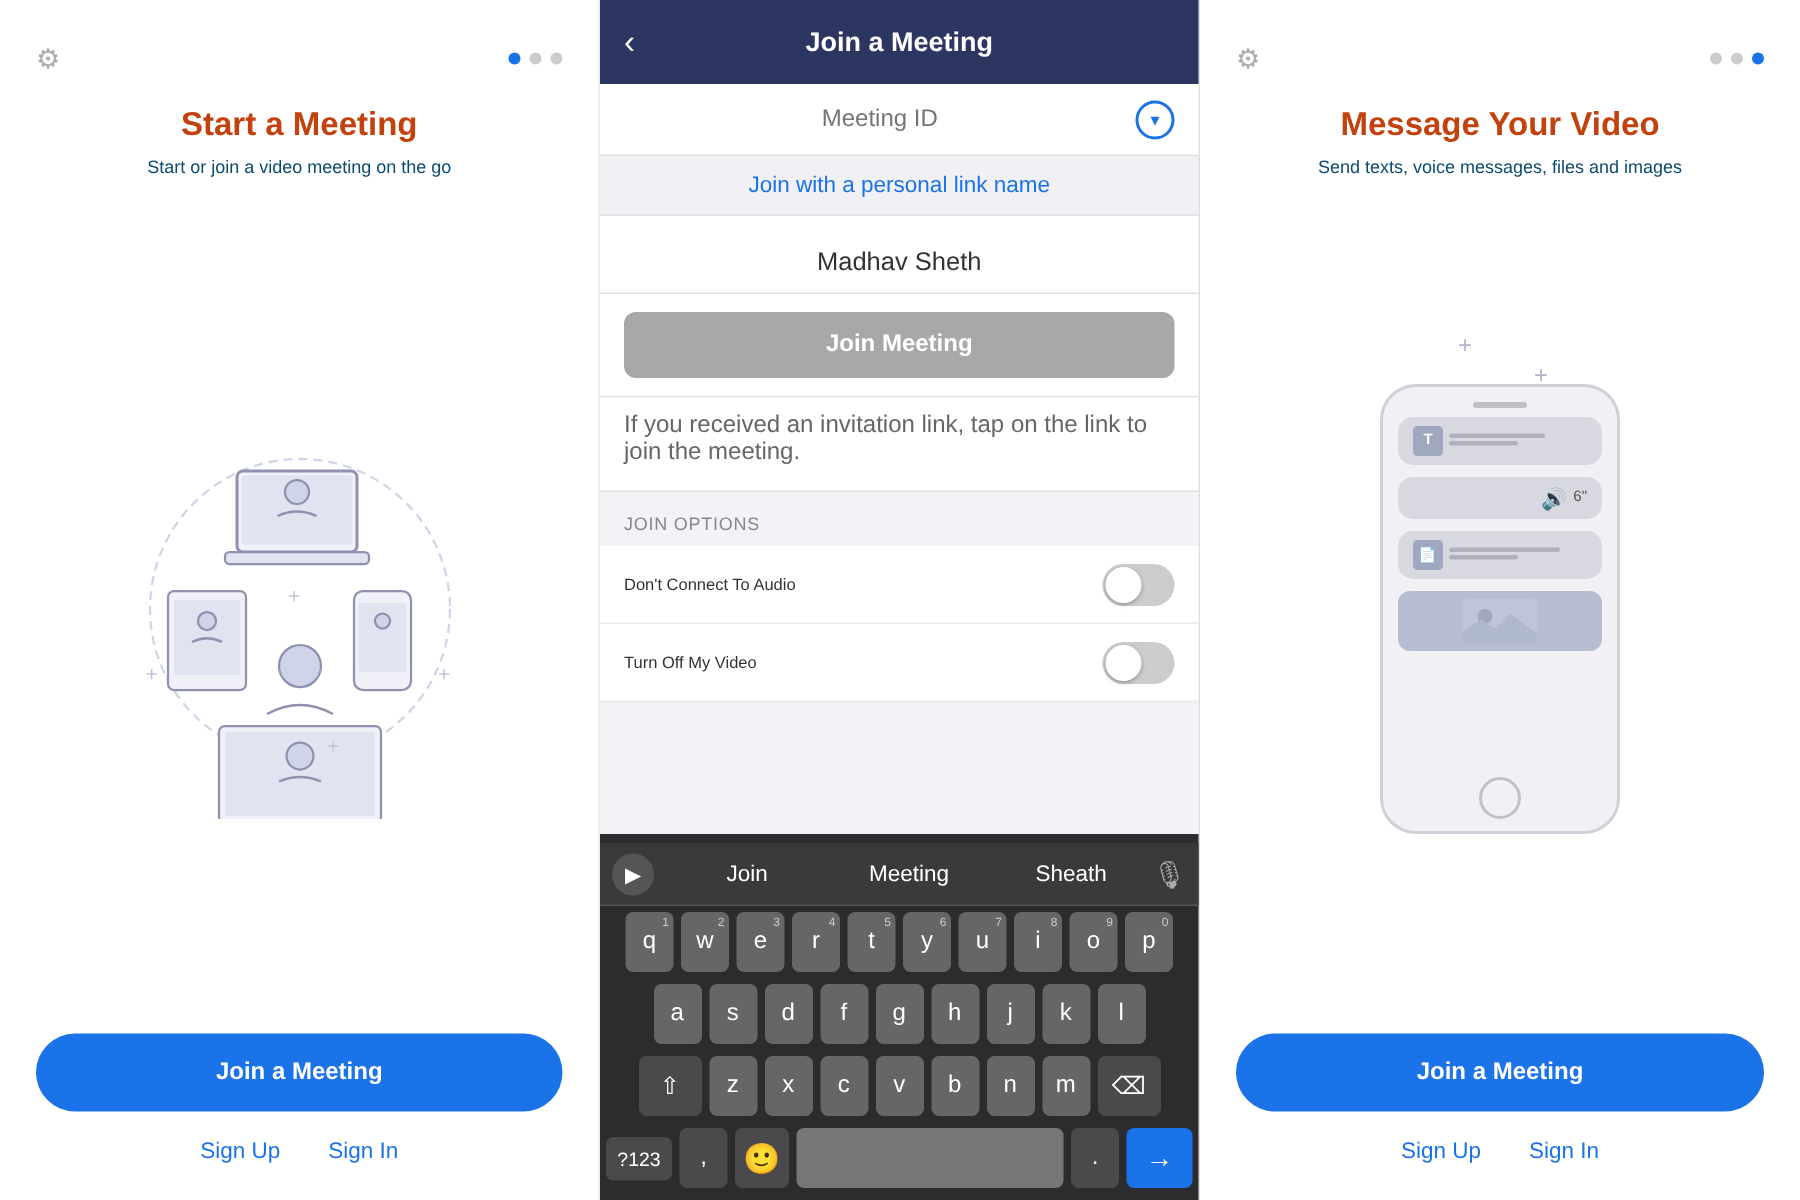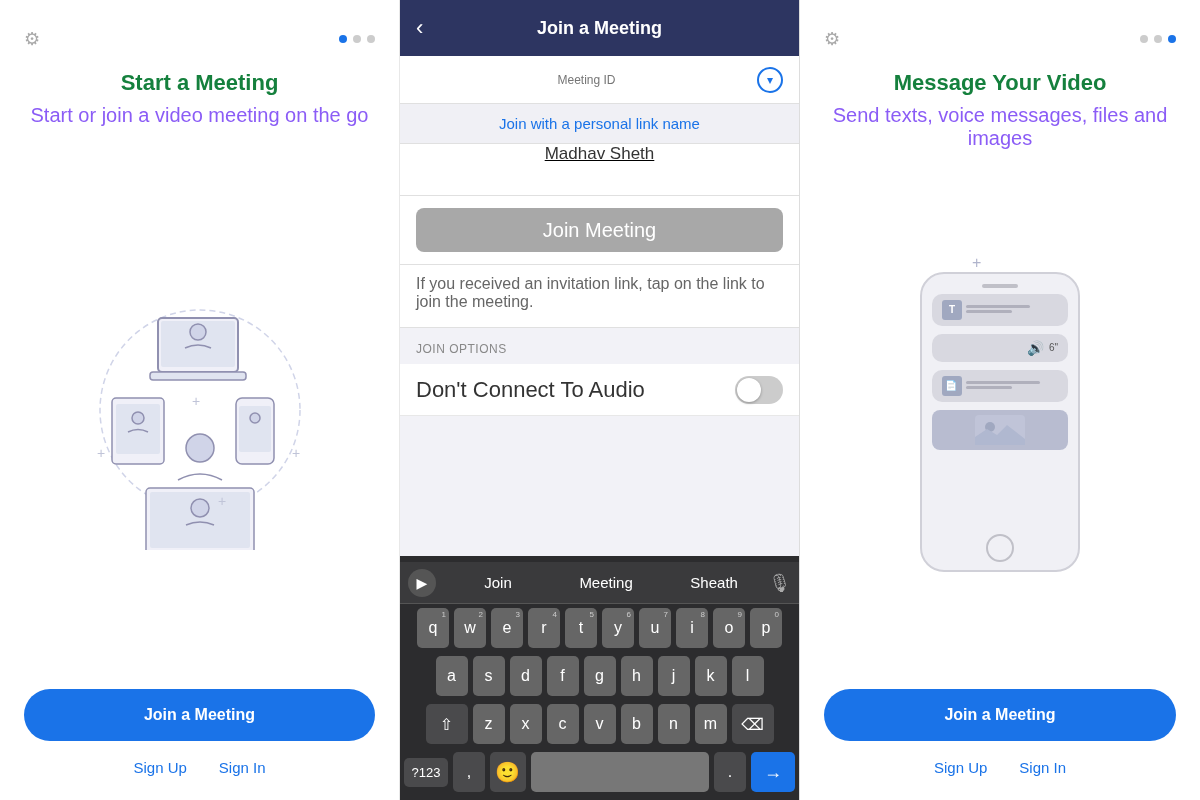--- a/index.html
+++ b/index.html
@@ -32,27 +32,27 @@
       margin-bottom: 20px;
     }
     .gear-icon { color: #aaa; font-size: 18px; cursor: pointer; }
     .dots { display: flex; gap: 6px; }
     .dot { width: 8px; height: 8px; border-radius: 50%; background: #ccc; }
     .dot.active { background: #1a73e8; }
 
     .panel-title {
       font-size: 22px;
       font-weight: 700;
-      color: #15803d;
+      color: #c2410c;
       margin-bottom: 8px;
       text-align: center;
     }
     .panel-subtitle {
-      font-size: 20px;
-      color: #8b5cf6;
+      font-size: 12px;
+      color: #0c4a6e;
       text-align: center;
       margin-bottom: 24px;
     }
 
     
     .illustration {
       flex: 1;
       display: flex;
       align-items: center;
       justify-content: center;
@@ -125,21 +125,21 @@
       display: flex;
       align-items: center;
       padding: 0 16px;
       border-bottom: 1px solid #e0e0e0;
     }
     .meeting-id-input {
       flex: 1;
       border: none;
       outline: none;
       color: #737373;
-      font-size: 12px;
+      font-size: 16px;
       background: transparent;
       text-align: center;
     }
     .dropdown-icon {
       width: 26px;
       height: 26px;
       border: 2px solid #1a73e8;
       border-radius: 50%;
       display: flex;
       align-items: center;
@@ -160,24 +160,23 @@
     .personal-link-text {
       color: #1a73e8;
       font-size: 15px;
       cursor: pointer;
     }
 
     .name-row {
       background: #fff;
       height: 52px;
       display: flex;
-      align-items: flex-start;
-      padding: 0 16px;
+      align-items: flex-end;
+      padding: 10px 16px;
       border-bottom: 1px solid #e0e0e0;
-      text-decoration: underline;
     }
     .name-input {
       flex: 1;
       border: none;
       outline: none;
       font-size: 17px;
       color: #333;
       text-align: center;
       background: transparent;
     }
@@ -185,22 +184,22 @@
     .join-meeting-btn-row {
       background: #fff;
       padding: 12px 16px;
       border-bottom: 1px solid #e0e0e0;
     }
     .join-meeting-btn-center {
       width: 100%;
       height: 44px;
       background: #a8a8a8;
       color: #fff;
-      font-size: 20px;
-      font-weight: 400;
+      font-size: 16px;
+      font-weight: 700;
       border: none;
       border-radius: 8px;
       cursor: pointer;
     }
 
     .invitation-text {
       background: #fff;
       padding: 10px 16px 16px;
       font-size: 16px;
       color: #666;
@@ -221,21 +220,21 @@
     .option-row {
       background: #fff;
       display: flex;
       align-items: center;
       padding: 0 16px;
       height: 52px;
       border-bottom: 1px solid #e8e8e8;
     }
     .option-label {
       flex: 1;
-      font-size: 22px;
+      font-size: 11px;
       color: #333;
     }
     .toggle {
       width: 48px;
       height: 28px;
       background: #ccc;
       border-radius: 14px;
       position: relative;
       cursor: pointer;
     }
@@ -505,20 +504,24 @@
   <div class="join-meeting-btn-row">
     <button class="join-meeting-btn-center">Join Meeting</button>
   </div>
 
   <div class="invitation-text">If you received an invitation link, tap on the link to join the meeting.</div>
 
   <div class="join-options-section">
     <div class="join-options-label">JOIN OPTIONS</div>
     <div class="option-row">
       <span class="option-label">Don't Connect To Audio</span>
+      <div class="toggle"></div>
+    </div>
+    <div class="option-row">
+      <span class="option-label">Turn Off My Video</span>
       <div class="toggle"></div>
     </div>
   </div>
 
   <div class="keyboard">
     <div class="keyboard-suggestions">
       <div class="expand-icon">▶</div>
       <span class="suggestion">Join</span>
       <span class="suggestion">Meeting</span>
       <span class="suggestion">Sheath</span>

